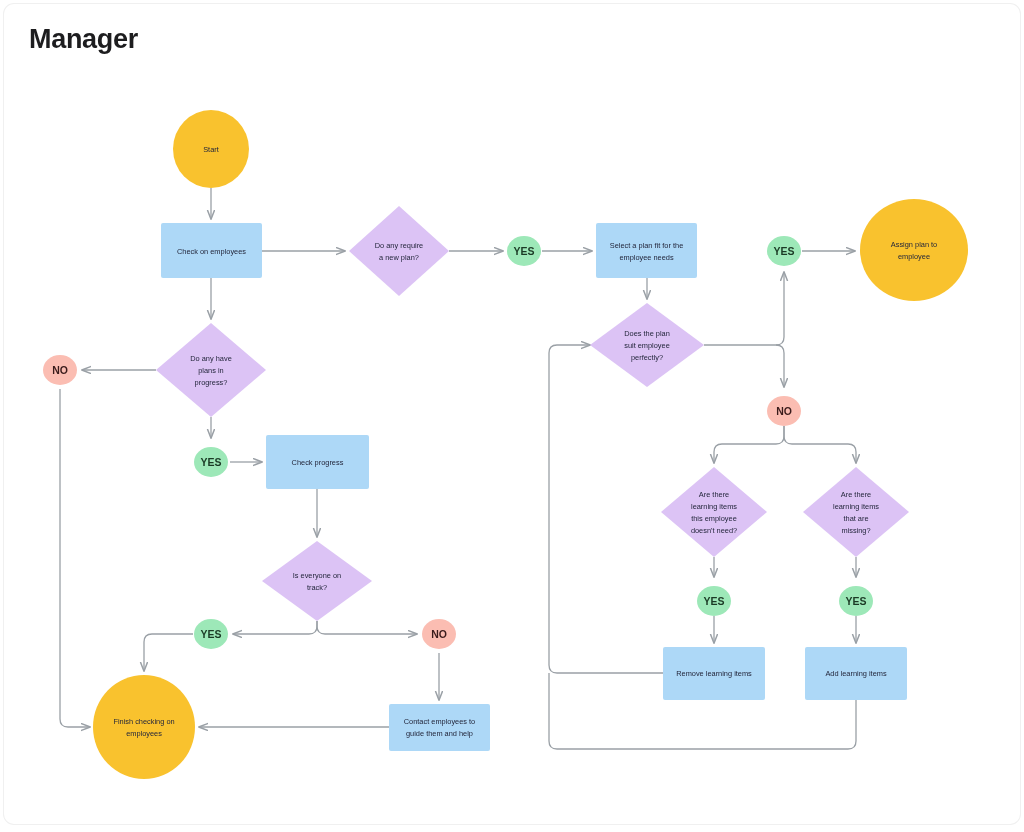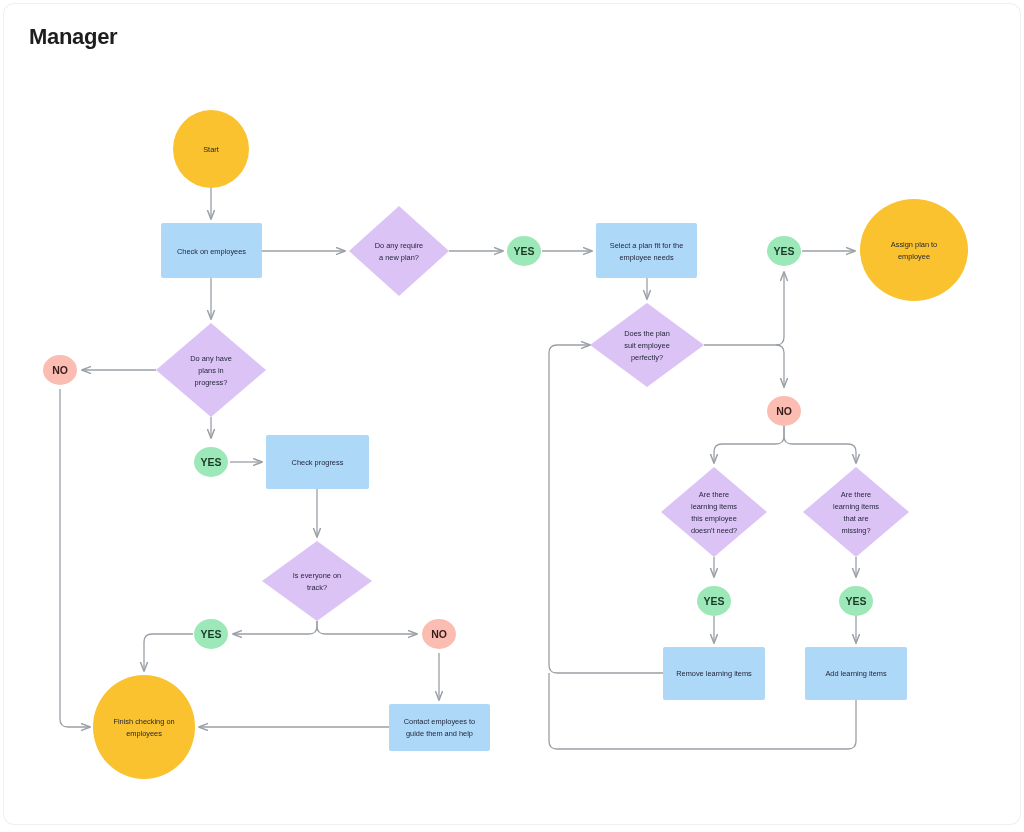--- a/index.html
+++ b/index.html
@@ -21,21 +21,21 @@
     height: 820px;
     background: #ffffff;
     border-radius: 10px;
     box-shadow: 0 0 0 1px #f0f0f0;
     overflow: hidden;
   }
   #page-title {
     position: absolute;
     left: 25px;
     top: 20px;
-    font-size: 22px;
+    font-size: 27px;
     font-weight: bold;
     color: #1d1d1f;
     letter-spacing: -0.3px;
   }
   #flow-svg {
     position: absolute;
     left: 0;
     top: 0;
   }
   .node-label {

